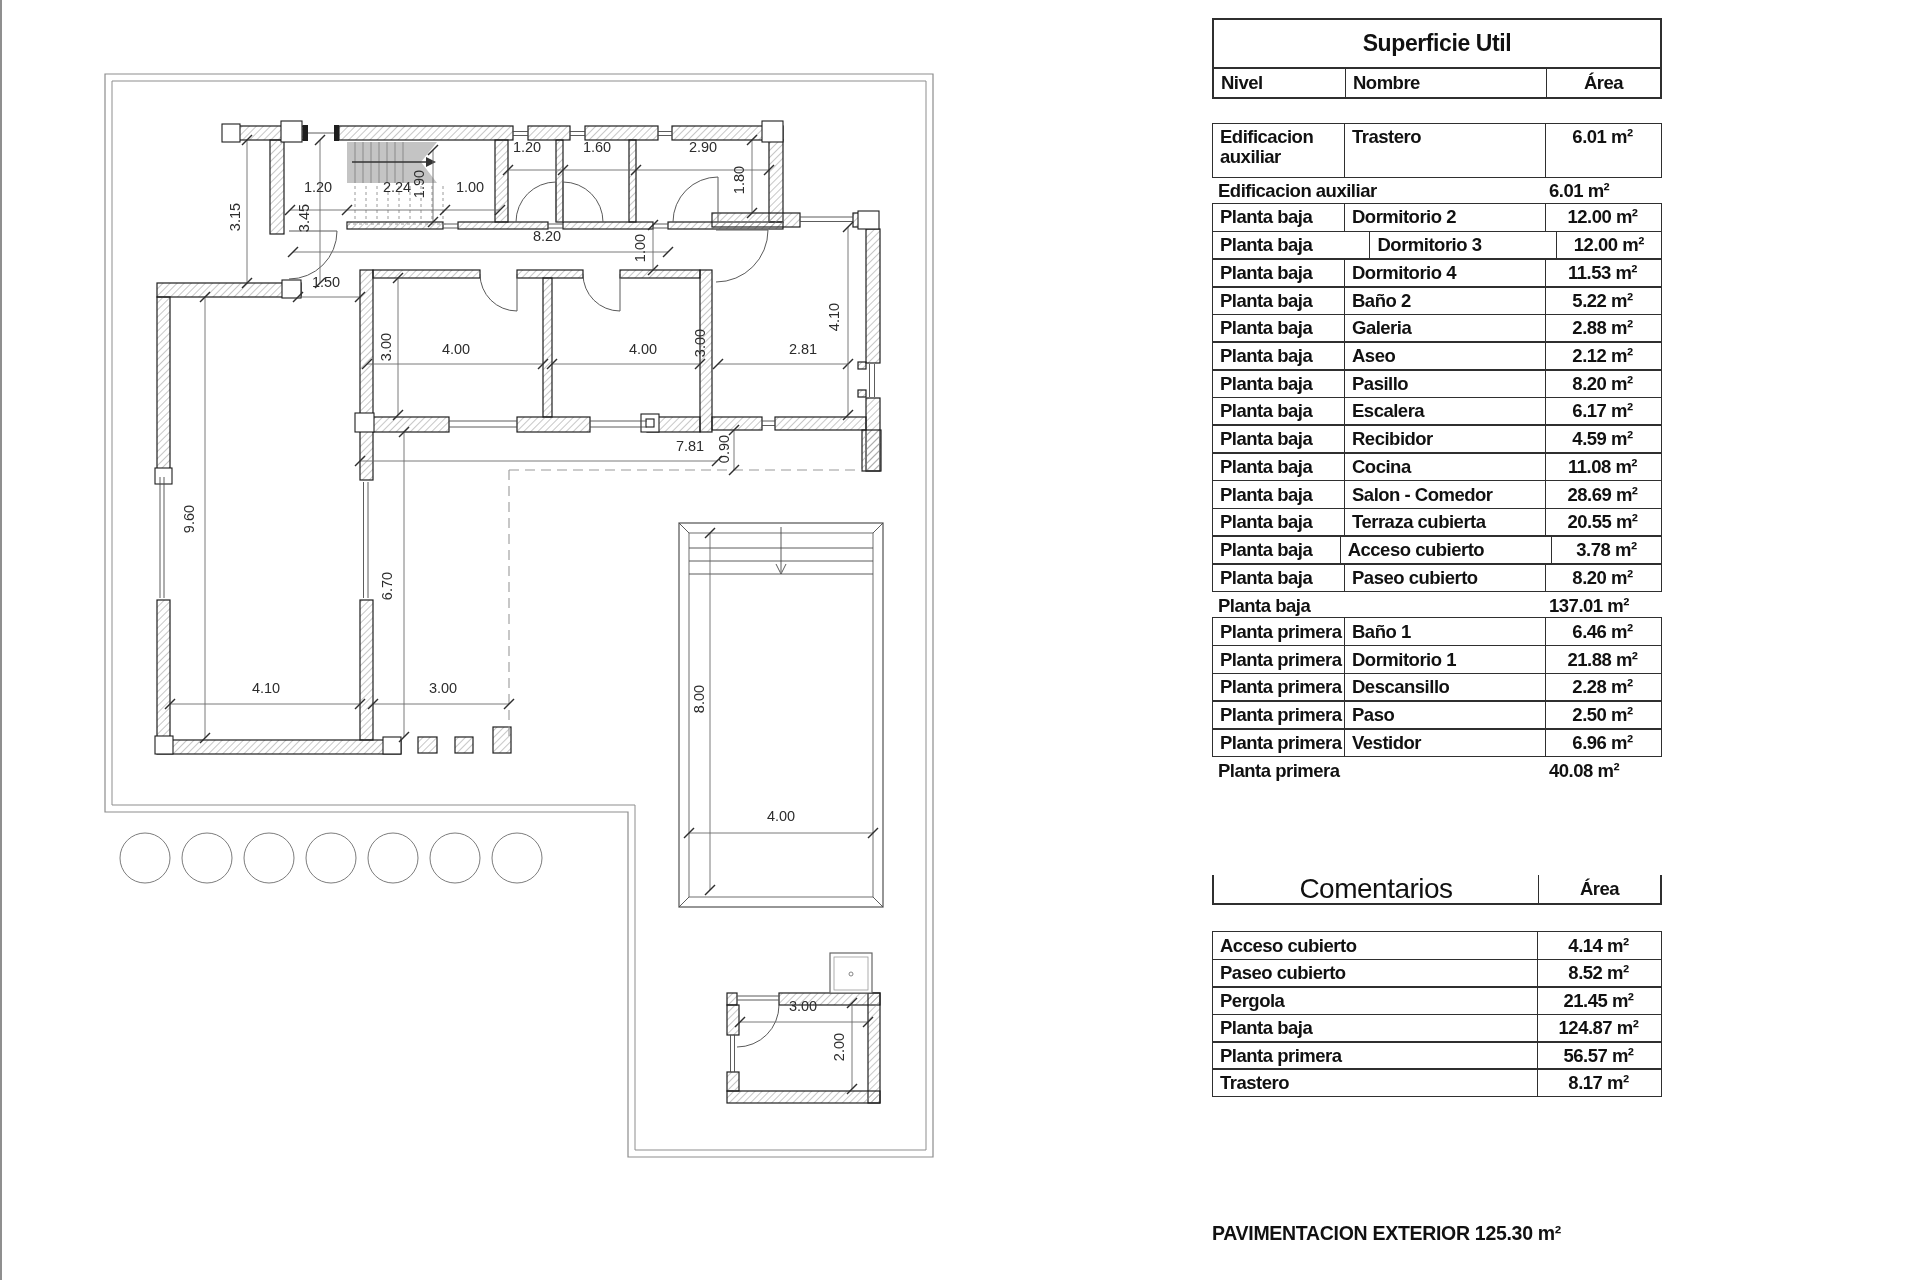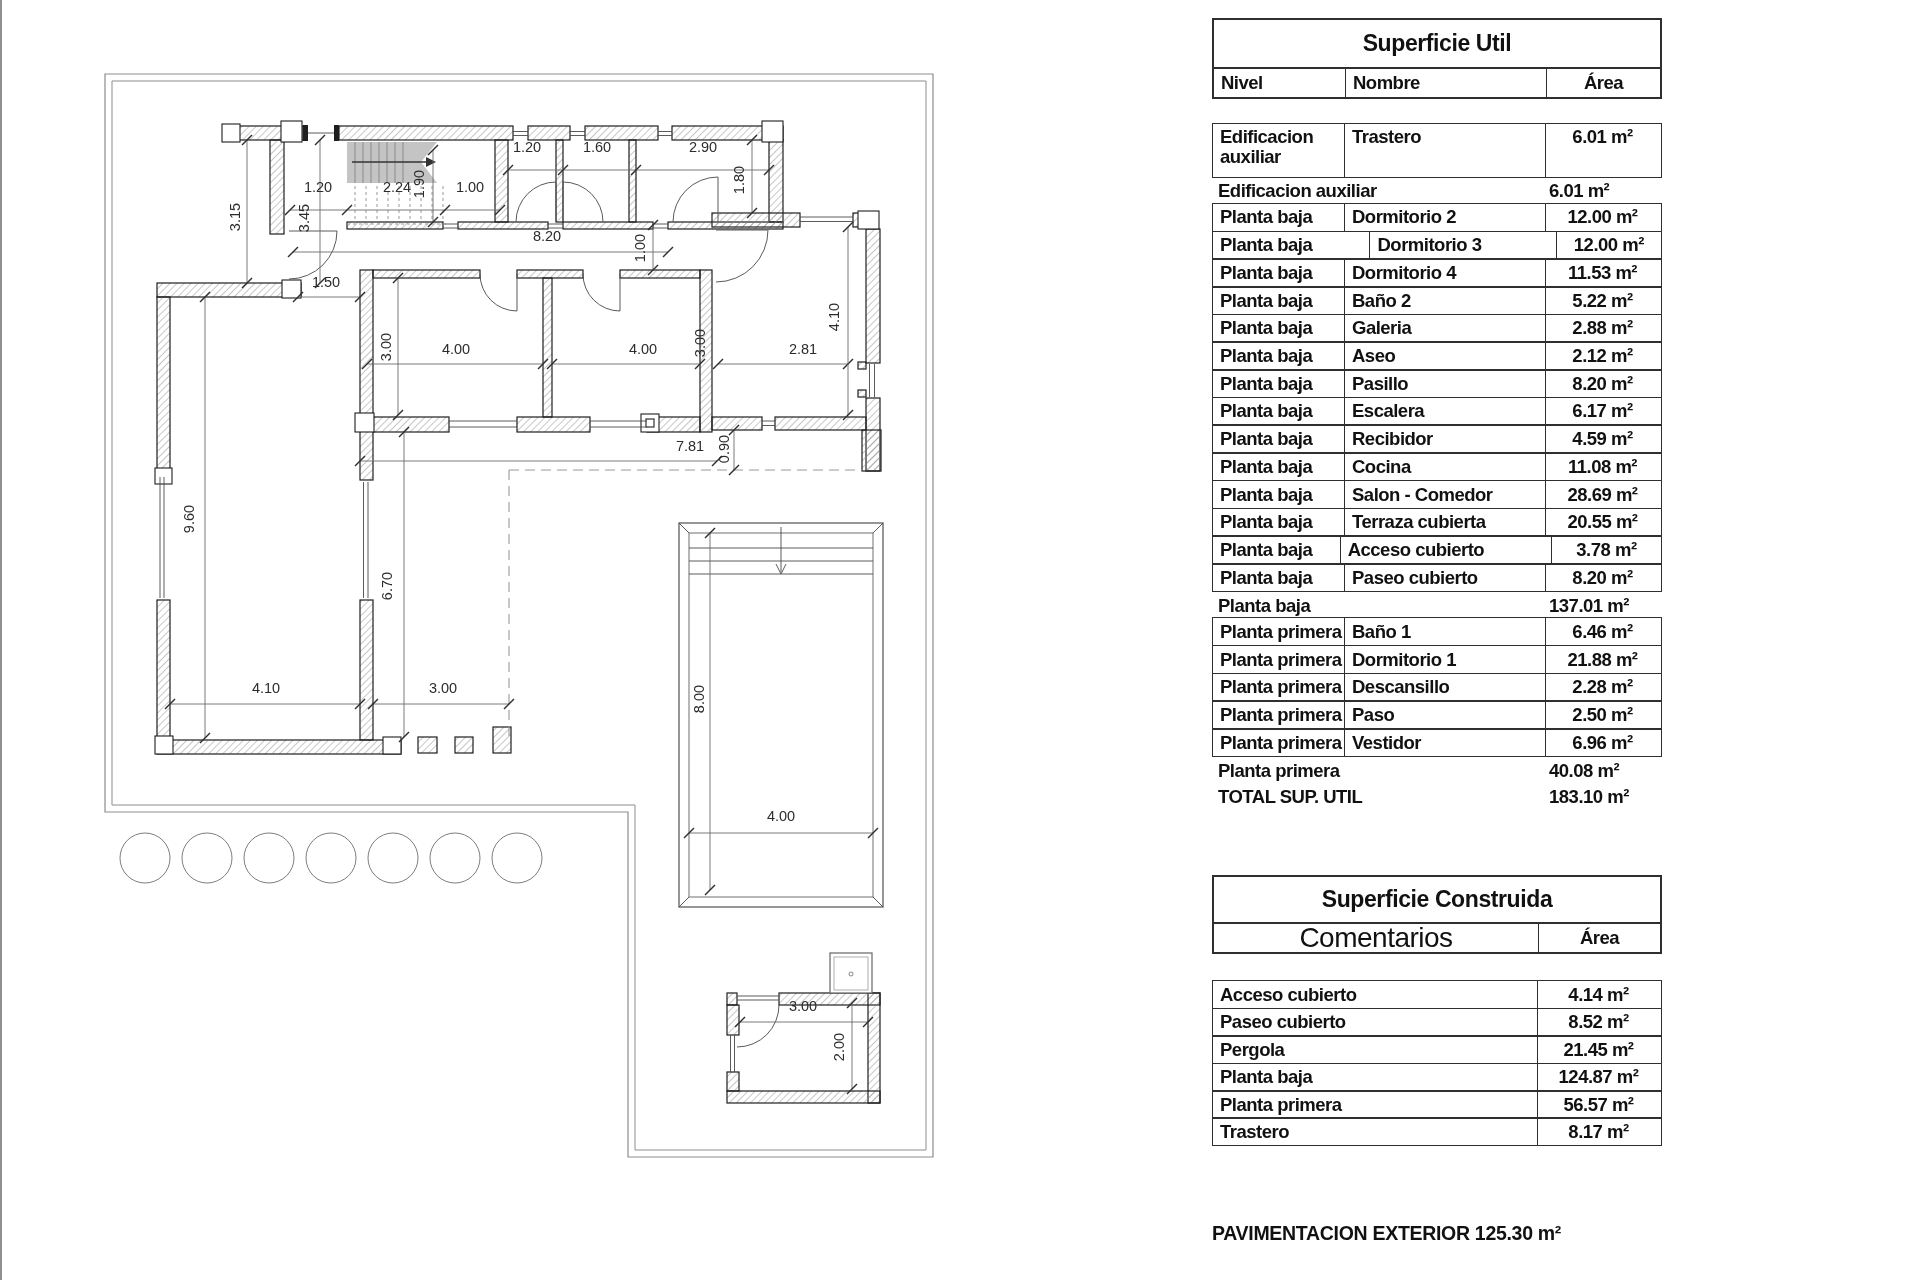--- a/index.html
+++ b/index.html
@@ -472,30 +472,25 @@
         </div>
         <div class="trow" style="height: 27.3px;">
           <div class="tcell pad t-fs" style="width: 131px;">Planta primera</div>
           <div class="tcell pad t-fs" style="width: 201px;">Vestidor</div>
           <div class="tcell ctr t-fs" style="width: 114px;">6.96 m²</div>
         </div>
         <div class="flat" style="height: 26.5px;">
           <div class="pad t-fs" style="width: 334px; padding-left: 6px;">Planta primera</div>
           <div class="ctr t-fs" style="width: 114px;">40.08 m²</div>
         </div>
-        <div class="flat" style="height: 26.5px;">
-          <div class="pad t-fs" style="width: 334px; padding-left: 6px;">TOTAL SUP. UTIL</div>
-          <div class="ctr t-fs" style="width: 114px;">183.10 m²</div>
-        </div>
       </div>
   </div>
 
   
   <div class="table" style="left:1212px;top:875px;">
-    <div class="t-title" style="height:45px;font-size:23px;">Superficie Construida</div>
     <div class="t-head" id="t2-head" style="height:28px;">
         <div class="hcell ctr t-fs" style="width: 324px; font-weight: normal; font-size: 28px;">Comentarios</div>
         <div class="hcell ctr t-fs" style="width: 122px;">Área</div>
       </div>
     <div class="t-gap" style="height:28px;"></div>
     <div id="t2-rows">
         <div class="trow" style="height: 27px;">
           <div class="tcell pad t-fs" style="width: 324px;">Acceso cubierto</div>
           <div class="tcell ctr t-fs" style="width: 122px;">4.14 m²</div>
         </div>

